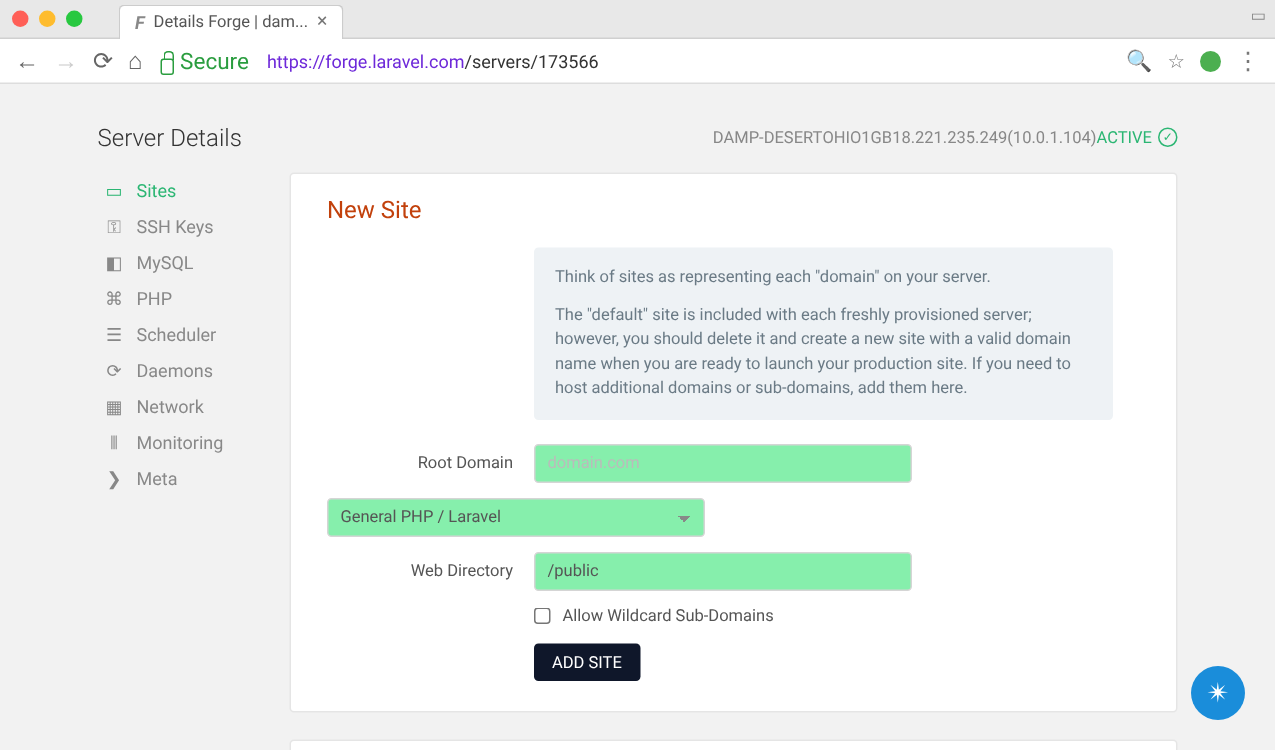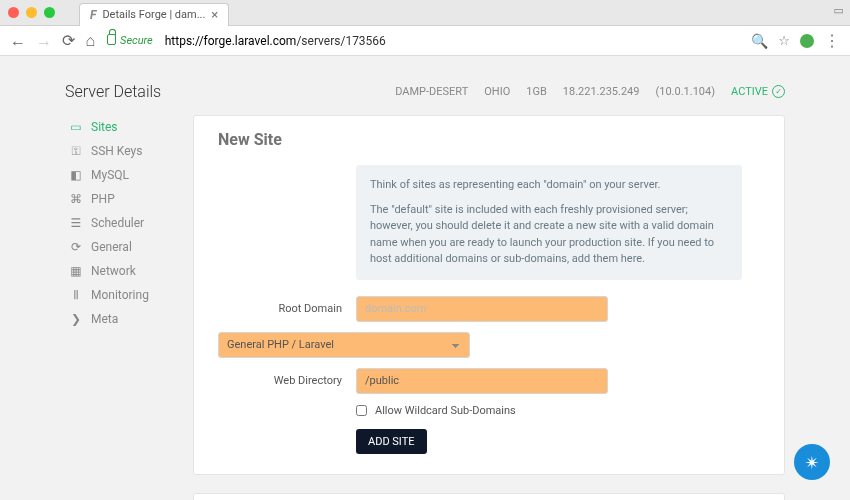--- a/index.html
+++ b/index.html
@@ -11,55 +11,55 @@
     .traffic .red { background: #ff5f57; }
     .traffic .yellow { background: #febc2e; }
     .traffic .green { background: #28c840; }
     .browser-tab { background: #fff; border: 1px solid #ccc; border-bottom: none; border-radius: 4px 4px 0 0; height: 23px; display: flex; align-items: center; padding: 0 10px; font-size: 11px; color: #555; gap: 6px; margin-top: 3px; }
     .tab-favicon { color: #888; font-style: italic; font-weight: bold; font-size: 12px; }
     .tab-close { color: #777; cursor: pointer; font-size: 13px; }
 
     .addr-bar { height: 30px; background: #fff; border-bottom: 1px solid #ddd; display: flex; align-items: center; padding: 0 10px; gap: 12px; }
     .addr-nav { display: flex; gap: 10px; color: #666; font-size: 16px; }
     .addr-nav span { cursor: pointer; }
-    .secure { color: #2a9d3f; font-size: 11px; display: flex; align-items: flex-start; gap: 4px; font-style: italic; }
+    .secure { color: #2a9d3f; font-size: 15px; display: flex; align-items: flex-end; gap: 4px; }
     .lock-icon { width: 9px; height: 11px; border: 1.5px solid #2a9d3f; border-radius: 2px; position: relative; }
     .lock-icon::before { content: ""; position: absolute; top: -6px; left: 1px; width: 5px; height: 5px; border: 1.5px solid #2a9d3f; border-bottom: none; border-radius: 3px 3px 0 0; }
     .url { font-size: 12px; color: #333; flex: 1; }
-    .url .gray { color: #000000; }
+    .url .gray { color: #6d28d9; }
     .addr-right { display: flex; gap: 10px; align-items: center; color: #777; }
     .ext-dot { width: 14px; height: 14px; border-radius: 50%; background: #4caf50; }
 
     .page { background: #f2f2f2; height: 444px; overflow: hidden; position: relative; }
     .container { max-width: 720px; margin: 0 auto; padding-top: 26px; }
 
     .top-row { display: flex; justify-content: space-between; align-items: center; margin-bottom: 14px; }
     .page-title { font-size: 16px; font-weight: 300; color: #333; }
-    .server-info { display: flex; gap: 16px; font-size: 11px; color: #888; align-items: center; margin-left: 20px; }
+    .server-info { display: flex; font-size: 11px; color: #888; align-items: center; margin-left: 20px; }
     .status-active { color: #2bb673; display: flex; align-items: center; gap: 4px; }
     .active-check { width: 13px; height: 13px; border: 1.5px solid #2bb673; border-radius: 50%; display: flex; align-items: center; justify-content: center; font-size: 8px; color: #2bb673; }
 
     .columns { display: flex; gap: 18px; }
 
     .sidebar { width: 110px; flex-shrink: 0; }
     .sidebar-item { display: flex; align-items: center; gap: 8px; padding: 5px 4px; font-size: 12px; color: #888; cursor: pointer; }
     .sidebar-item.active { color: #2bb673; }
     .sidebar-icon { width: 14px; height: 14px; display: flex; align-items: center; justify-content: center; font-size: 12px; }
 
     .main-col { flex: 1; }
     .card { background: #fff; border: 1px solid #e5e5e5; border-radius: 3px; padding: 14px 24px 20px; margin-bottom: 18px; }
-    .card-title { font-size: 16px; font-weight: 700; color: #737373; margin-bottom: 16px; }
+    .card-title { font-size: 16px; font-weight: 400; color: #c2410c; margin-bottom: 16px; }
 
     .info-box { background: #eef2f5; border-radius: 3px; padding: 12px 14px; font-size: 11px; color: #6a7a85; line-height: 1.5; margin: 8px 18px 16px 138px; }
     .info-box p + p { margin-top: 8px; }
 
     .form-row { display: flex; align-items: center; margin-bottom: 10px; }
     .form-label { width: 138px; text-align: right; padding-right: 14px; font-size: 11px; color: #555; }
     .form-control { flex: 0 0 252px; }
-    .form-control input, .form-control select { width: 100%; height: 26px; border: 1px solid #d5d5d5; border-radius: 3px; padding: 0 8px; font-size: 11px; color: #555; background: #fdba74; }
+    .form-control input, .form-control select { width: 100%; height: 26px; border: 1px solid #d5d5d5; border-radius: 3px; padding: 0 8px; font-size: 11px; color: #555; background: #86efac; }
     .form-control input::placeholder { color: #bbb; }
     .form-control select { appearance: none; background-image: linear-gradient(45deg, transparent 50%, #888 50%), linear-gradient(135deg, #888 50%, transparent 50%); background-position: calc(100% - 13px) 11px, calc(100% - 9px) 11px; background-size: 4px 4px; background-repeat: no-repeat; }
     .checkbox-row { display: flex; align-items: center; gap: 8px; font-size: 11px; color: #555; padding-left: 138px; margin-bottom: 12px; }
     .checkbox-row input { width: 11px; height: 11px; }
 
     .btn-primary { background: #0f172a; color: #fff; border: none; border-radius: 3px; padding: 6px 12px; font-size: 11px; cursor: pointer; margin-left: 138px; }
 
     .help-bubble { position: absolute; right: 20px; bottom: 20px; width: 36px; height: 36px; background: #1a8dda; border-radius: 50%; display: flex; align-items: center; justify-content: center; color: #fff; font-size: 18px; cursor: pointer; }
 
     .win-right { position: absolute; right: 6px; top: 4px; color: #888; font-size: 11px; }
@@ -138,21 +138,21 @@
         <div class="sidebar-item">
           <span class="sidebar-icon">⌘</span>
           <span>PHP</span>
         </div>
         <div class="sidebar-item">
           <span class="sidebar-icon">☰</span>
           <span>Scheduler</span>
         </div>
         <div class="sidebar-item">
           <span class="sidebar-icon">⟳</span>
-          <span>General</span>
+          <span>Daemons</span>
         </div>
         <div class="sidebar-item">
           <span class="sidebar-icon">▦</span>
           <span>Network</span>
         </div>
         <div class="sidebar-item">
           <span class="sidebar-icon">⫴</span>
           <span>Monitoring</span>
         </div>
         <div class="sidebar-item">

